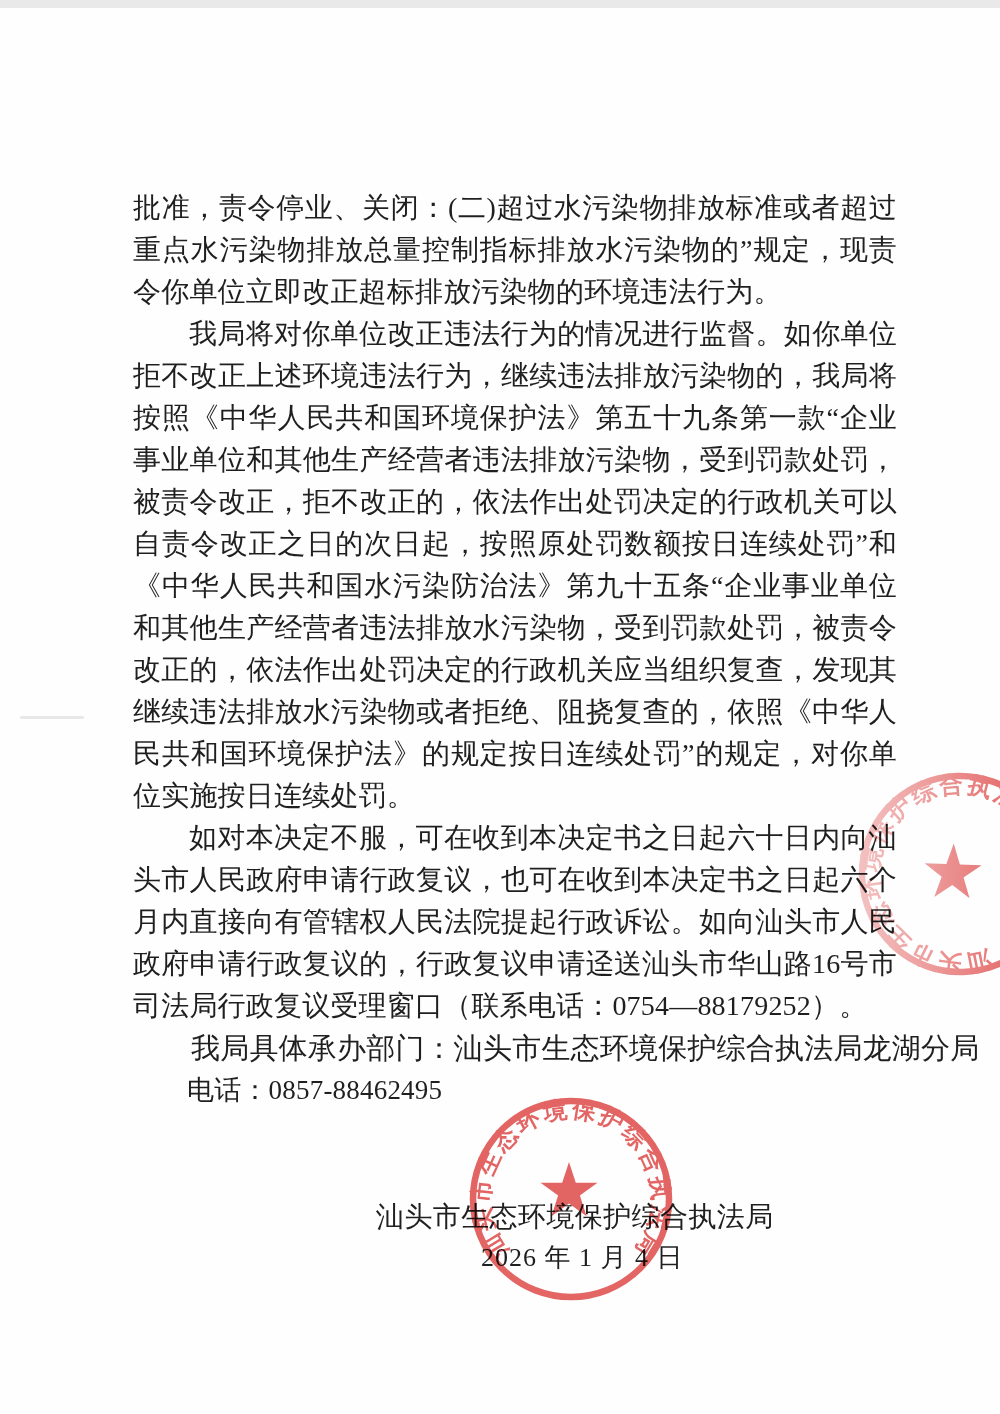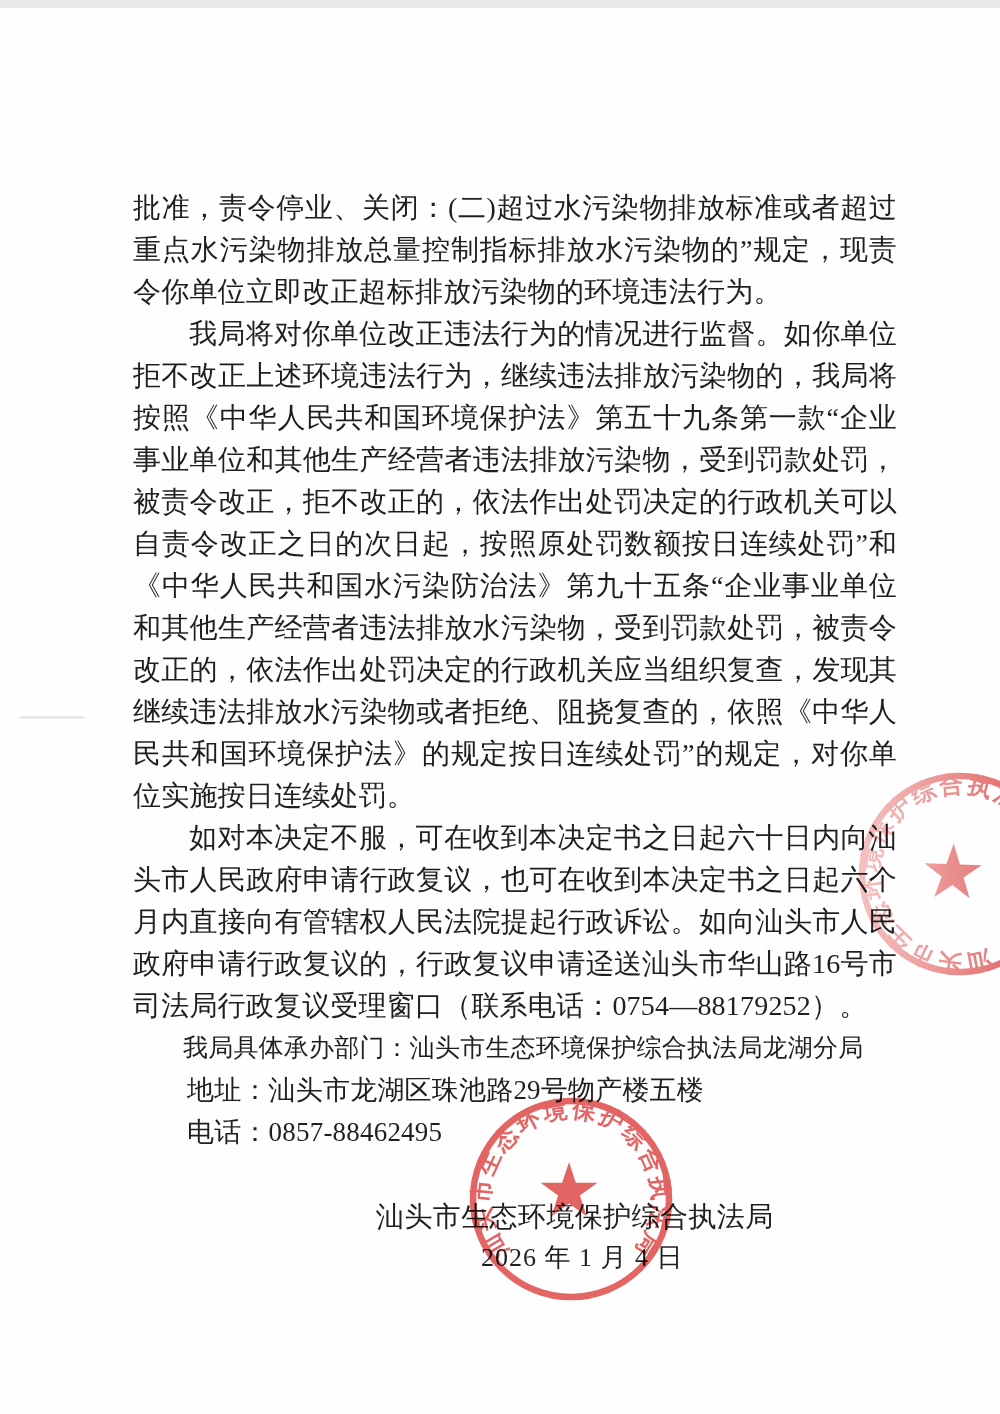--- a/index.html
+++ b/index.html
@@ -14,21 +14,21 @@
     color:var(--ink,#1f1f1f);
   }
   .body-text {
     position:absolute; left:133px; top:179px; width:764px;
     font-size:28px; line-height:42px;
     text-align:justify;
     letter-spacing:0.2px;
   }
   .body-text p { margin:0; }
   .body-text p.indent { text-indent:2em; }
-  p.dept { font-size:25px; white-space:nowrap; }
+  p.dept { font-size:29px; white-space:nowrap; }
   p.addr, p.phone { font-size:27px; }
   .sig-agency {
     position:absolute; left:376px; top:1190px;
     font-size:28px; letter-spacing:0.4px;
     white-space:nowrap;
   }
   .sig-date {
     position:absolute; left:481px; top:1232px;
     font-size:26px; letter-spacing:1px;
     white-space:nowrap;
@@ -53,21 +53,20 @@
 
 <div class="page">
 
   <div class="smudge"></div>
 
   <div class="body-text">
     <p>批准，责令停业、关闭：(二)超过水污染物排放标准或者超过重点水污染物排放总量控制指标排放水污染物的”规定，现责令你单位立即改正超标排放污染物的环境违法行为。</p>
     <p class="indent">我局将对你单位改正违法行为的情况进行监督。如你单位拒不改正上述环境违法行为，继续违法排放污染物的，我局将按照《中华人民共和国环境保护法》第五十九条第一款“企业事业单位和其他生产经营者违法排放污染物，受到罚款处罚，被责令改正，拒不改正的，依法作出处罚决定的行政机关可以自责令改正之日的次日起，按照原处罚数额按日连续处罚”和《中华人民共和国水污染防治法》第九十五条“企业事业单位和其他生产经营者违法排放水污染物，受到罚款处罚，被责令改正的，依法作出处罚决定的行政机关应当组织复查，发现其继续违法排放水污染物或者拒绝、阻挠复查的，依照《中华人民共和国环境保护法》的规定按日连续处罚”的规定，对你单位实施按日连续处罚。</p>
     <p class="indent">如对本决定不服，可在收到本决定书之日起六十日内向汕头市人民政府申请行政复议，也可在收到本决定书之日起六个月内直接向有管辖权人民法院提起行政诉讼。如向汕头市人民政府申请行政复议的，行政复议申请迳送汕头市华山路16号市司法局行政复议受理窗口（联系电话：0754—88179252）。</p>
     <p class="indent dept">我局具体承办部门：汕头市生态环境保护综合执法局龙湖分局</p>
-    <p class="indent addr">地址：汕头市龙湖区珠池路29号物产楼五楼</p>
     <p class="indent phone">电话：0857-88462495</p>
   </div>
 
   <div class="sig-agency">汕头市生态环境保护综合执法局</div>
   <div class="sig-date">2026 年 1 月 4 日</div>
 
   <svg class="seal seal-main" width="264" height="264" viewBox="-132 -132 264 264">
     <g opacity="0.88">
       <circle class="seal-stroke" r="98" fill="none" stroke-width="6.5"></circle>
       <path id="sealArc1" d="M -61,54 A 81.5,81.5 0 1 1 61,54" fill="none"></path>

